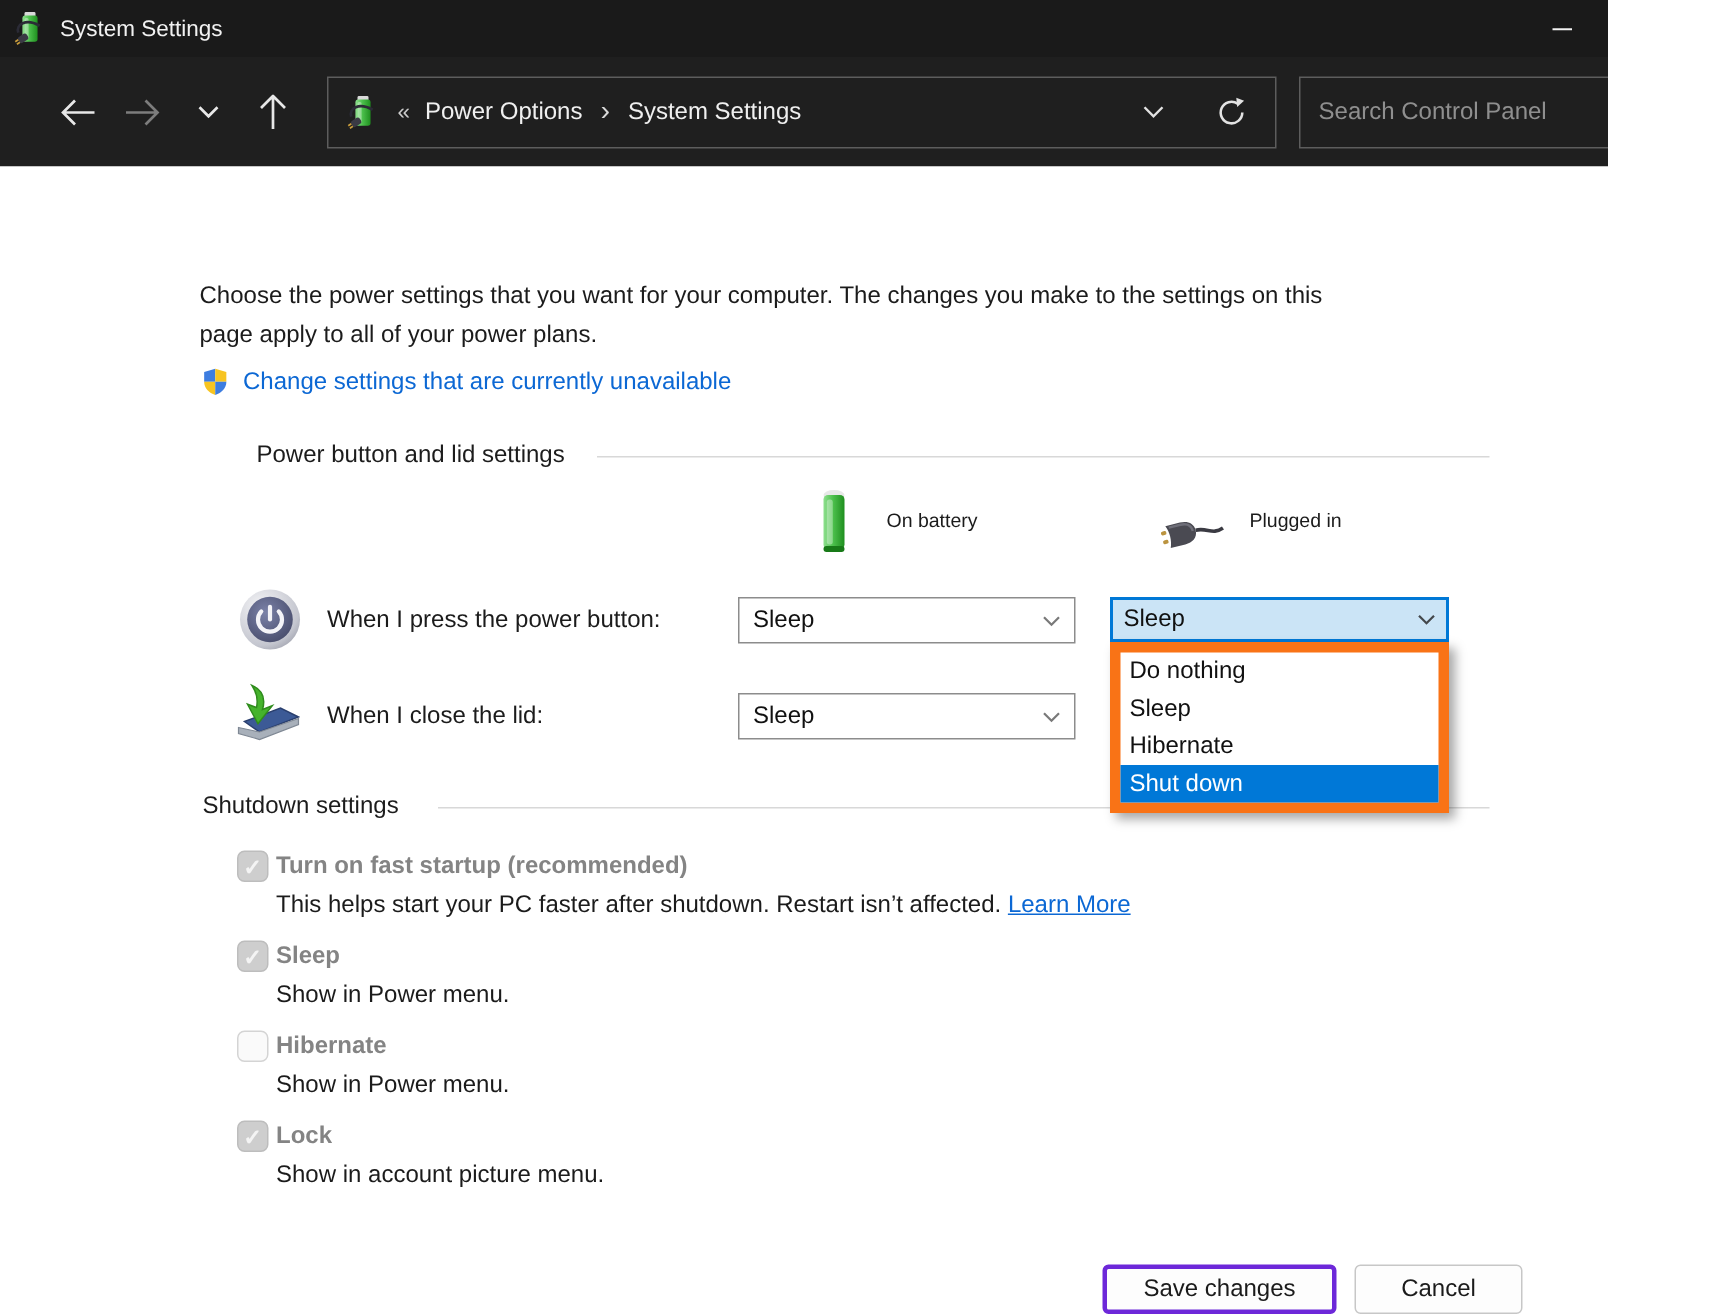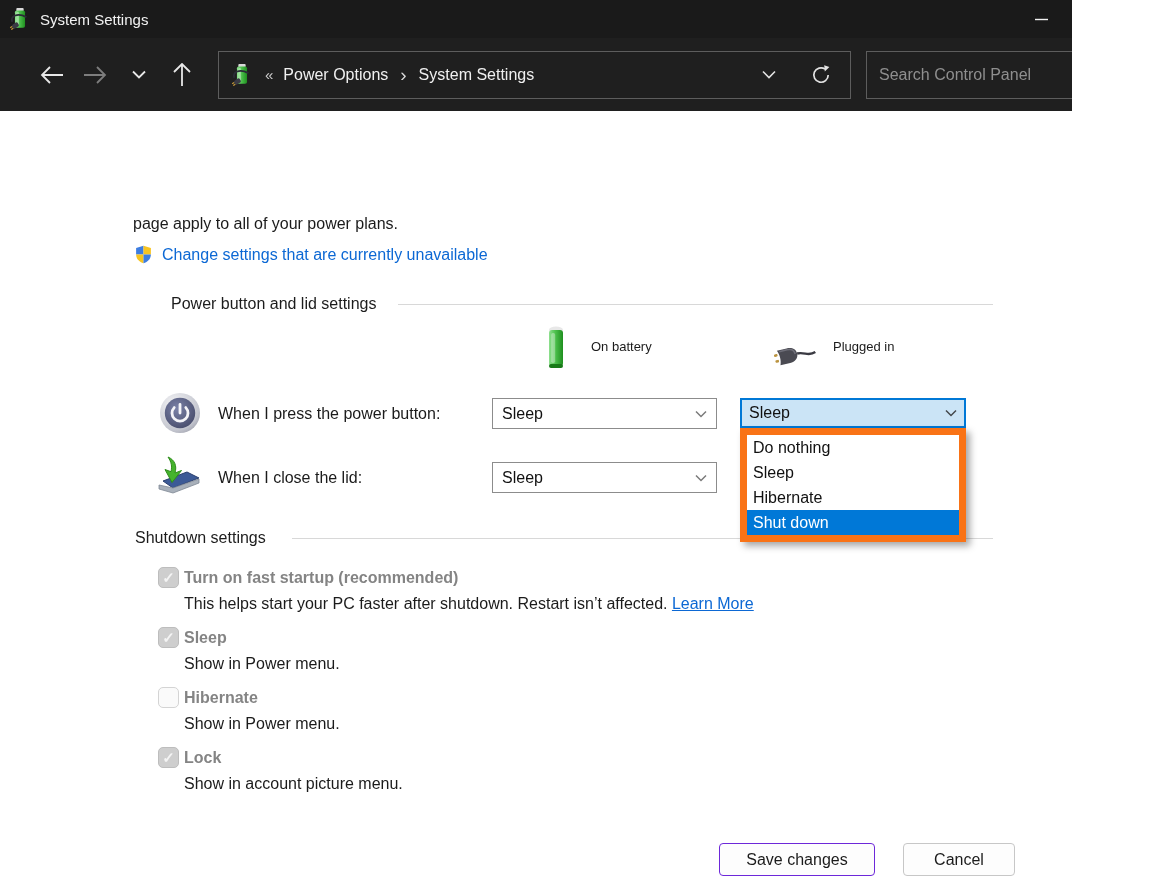--- a/index.html
+++ b/index.html
@@ -64,21 +64,21 @@
   .chkbox { width:21px; height:21px; border-radius:5px; display:flex; align-items:center; justify-content:center; cursor:pointer; }
   .chkbox.on { background:#cecece; border:1px solid #bdbdbd; }
   .chkbox.on .mark { color:#f4f4f4; font-size:15px; font-weight:bold; }
   .chkbox.off { background:#fafafa; border:1px solid #d4d4d4; }
   .chk-label { font-size:16px; font-weight:bold; color:#848484; }
   .chk-desc { font-size:16px; color:#1b1b1b; }
   .chk-desc a { color:#0c68d4; text-decoration:underline; cursor:pointer; }
 
   .btn { position:absolute; height:33px; background:#fdfdfd; border-radius:4px; font-size:16px;
          color:#1b1b1b; font-family:"Liberation Sans", sans-serif; cursor:pointer; }
-  .btn.save { left:719px; top:732px; width:156px; border:1px solid #6d28d9; }
+  .btn.save { left:735px; top:732px; width:156px; border:3px solid #6d28d9; }
   .btn.cancel { left:903px; top:732px; width:112px; border:1px solid #c7c7c7; }
 
   .scroll-track { right:0; top:0; width:10px; height:730px; background:#f0f0f0; }
   .scroll-thumb { position:absolute; left:1.5px; top:6px; width:7px; height:598px; background:#8a8a8a; }
 </style>
 </head>
 <body>
 
 <svg width="0" height="0" style="position:absolute">
   <defs>
@@ -188,21 +188,21 @@
         <circle cx="10.5" cy="6.5" r="4.6" fill="none" stroke="#cfcfcf" stroke-width="2"></circle>
         <line x1="7" y1="10.2" x2="2" y2="15.2" stroke="#cfcfcf" stroke-width="2.4"></line>
       </svg>
     </div>
   </div>
 
   <div class="content">
 
 
     <div class="abs intro">
-      <br>
+      <span>Choose the power settings that you want for your computer. The changes you make to the settings on this</span><br>
       <span>page apply to all of your power plans.</span>
     </div>
 
     <div class="abs uac-row">
       <svg width="19" height="19" viewBox="0 0 18 18">
         <path d="M9 0.8 L2 2.8 V9 H9 Z" fill="#3d7de0"></path>
         <path d="M9 0.8 L16 2.8 V9 H9 Z" fill="#f7c421"></path>
         <path d="M2 9 H9 V17.4 C5 15.9 2 13.3 2 9 Z" fill="#f7c421"></path>
         <path d="M16 9 H9 V17.4 C13 15.9 16 13.3 16 9 Z" fill="#3d7de0"></path>
       </svg>

